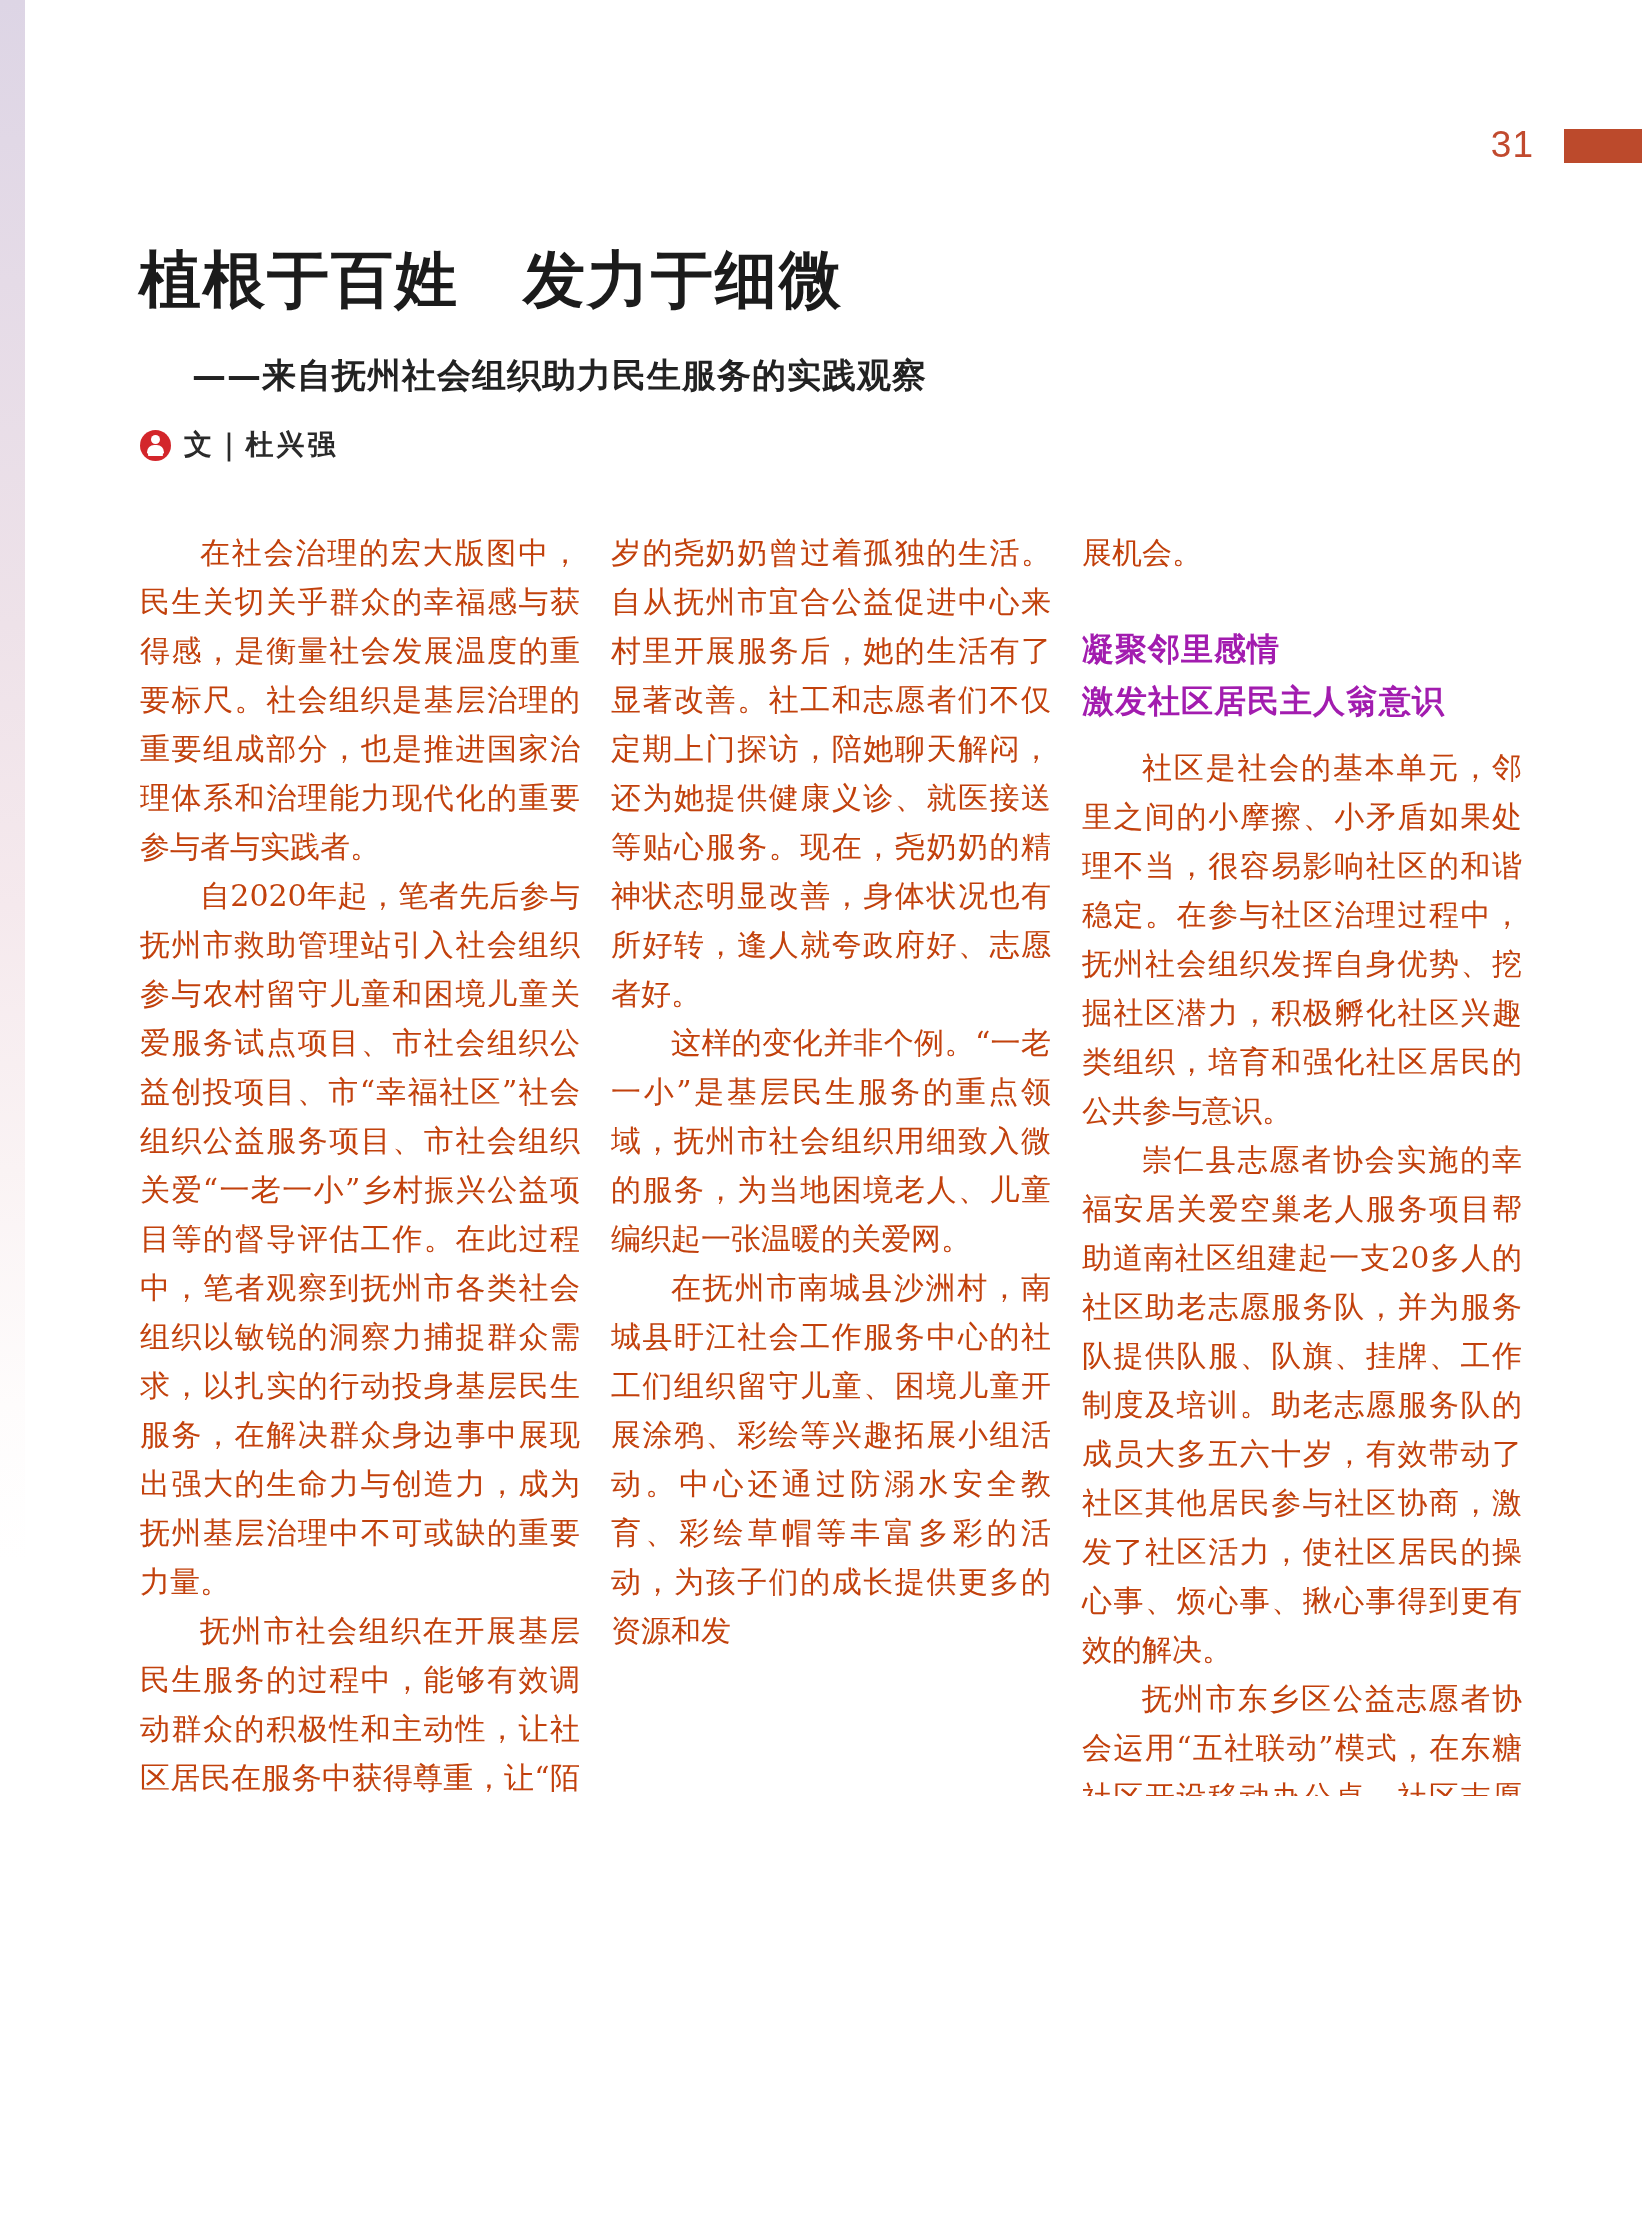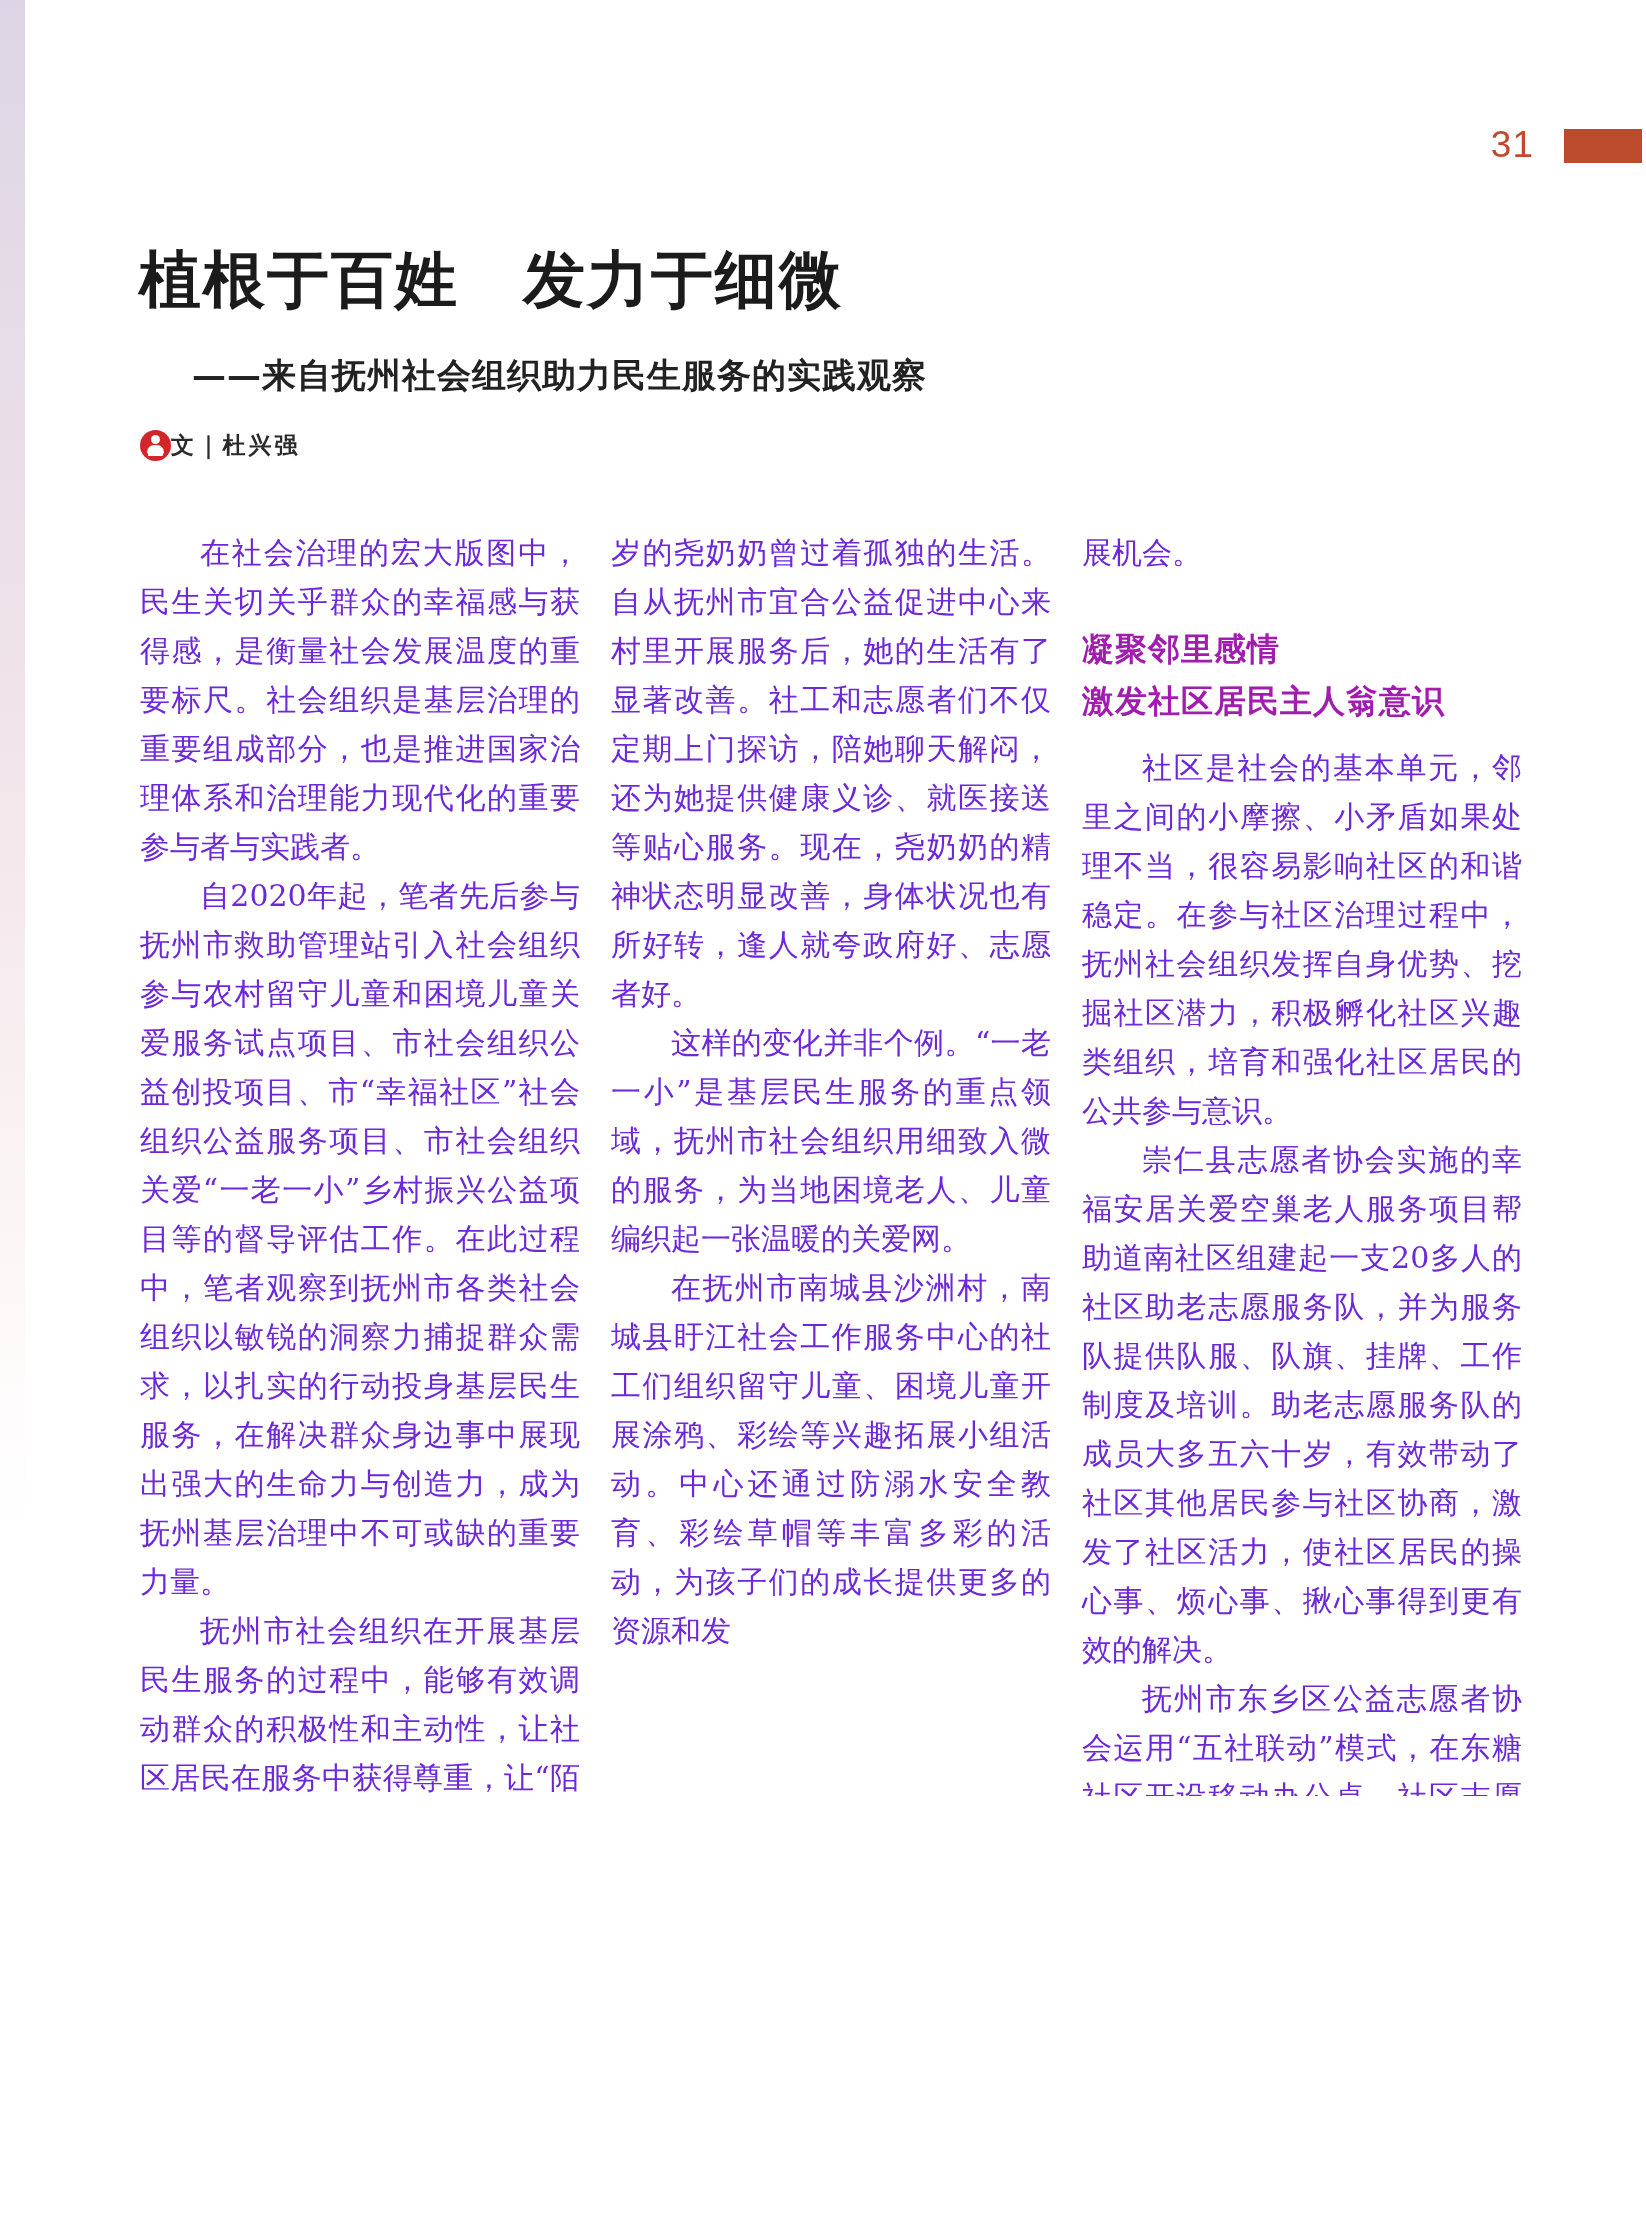--- a/index.html
+++ b/index.html
@@ -49,23 +49,23 @@
     font-family:"Liberation Sans", sans-serif;
     font-size:62px;line-height:68px;font-weight:900;color:#1b1b1b;letter-spacing:2px;
   }
   .subtitle{
     position:absolute;left:184px;top:345px;margin:8px;
     font-family:"DejaVu Serif", serif;
     font-size:34px;line-height:44px;font-weight:600;color:#222;letter-spacing:1px;
   }
   .byline{
     position:absolute;left:140px;top:428px;height:34px;
-    display:flex;align-items:center;
+    display:flex;align-items:center;gap:13px;
     font-family:"Liberation Sans", sans-serif;
-    font-size:23px;font-weight:600;color:#2a2a2a;letter-spacing:3px;justify-content:center;
+    font-size:28px;font-weight:600;color:#2a2a2a;letter-spacing:3px;justify-content:center;
   }
   .byline-icon{
     position:relative;width:31px;height:31px;border-radius:50%;background:#d3262b;flex:0 0 auto;
   }
   .byline-icon::before{ 
     content:"";position:absolute;left:50%;top:5px;width:9px;height:9px;margin-left:-4.5px;
     border-radius:50%;background:#fff;
   }
   .byline-icon::after{ 
     content:"";position:absolute;left:50%;top:15px;width:17px;height:9px;margin-left:-8.5px;
@@ -75,21 +75,21 @@
   
   .columns{
     position:absolute;left:140px;top:528px;width:1382px;
     display:flex;gap:31px;
   }
   .col{width:440px;flex:0 0 auto;}
   .para{
     margin:0;
     font-size:30px;line-height:49px;
     text-align:justify;
-    color:#6d28d9;
+    color:#c2410c;
   }
   .para.indent{text-indent:2em;}
   .sec-head{
     margin:46px 0 16px 0;
     font-family:"Liberation Sans", sans-serif;
     font-size:32px;line-height:52px;font-weight:700;color:#a21caf;letter-spacing:1px;
   }
   .sec-head .shl{display:block;}
   .end-mark{
     display:inline-block;width:27px;height:27px;border-radius:50%;

